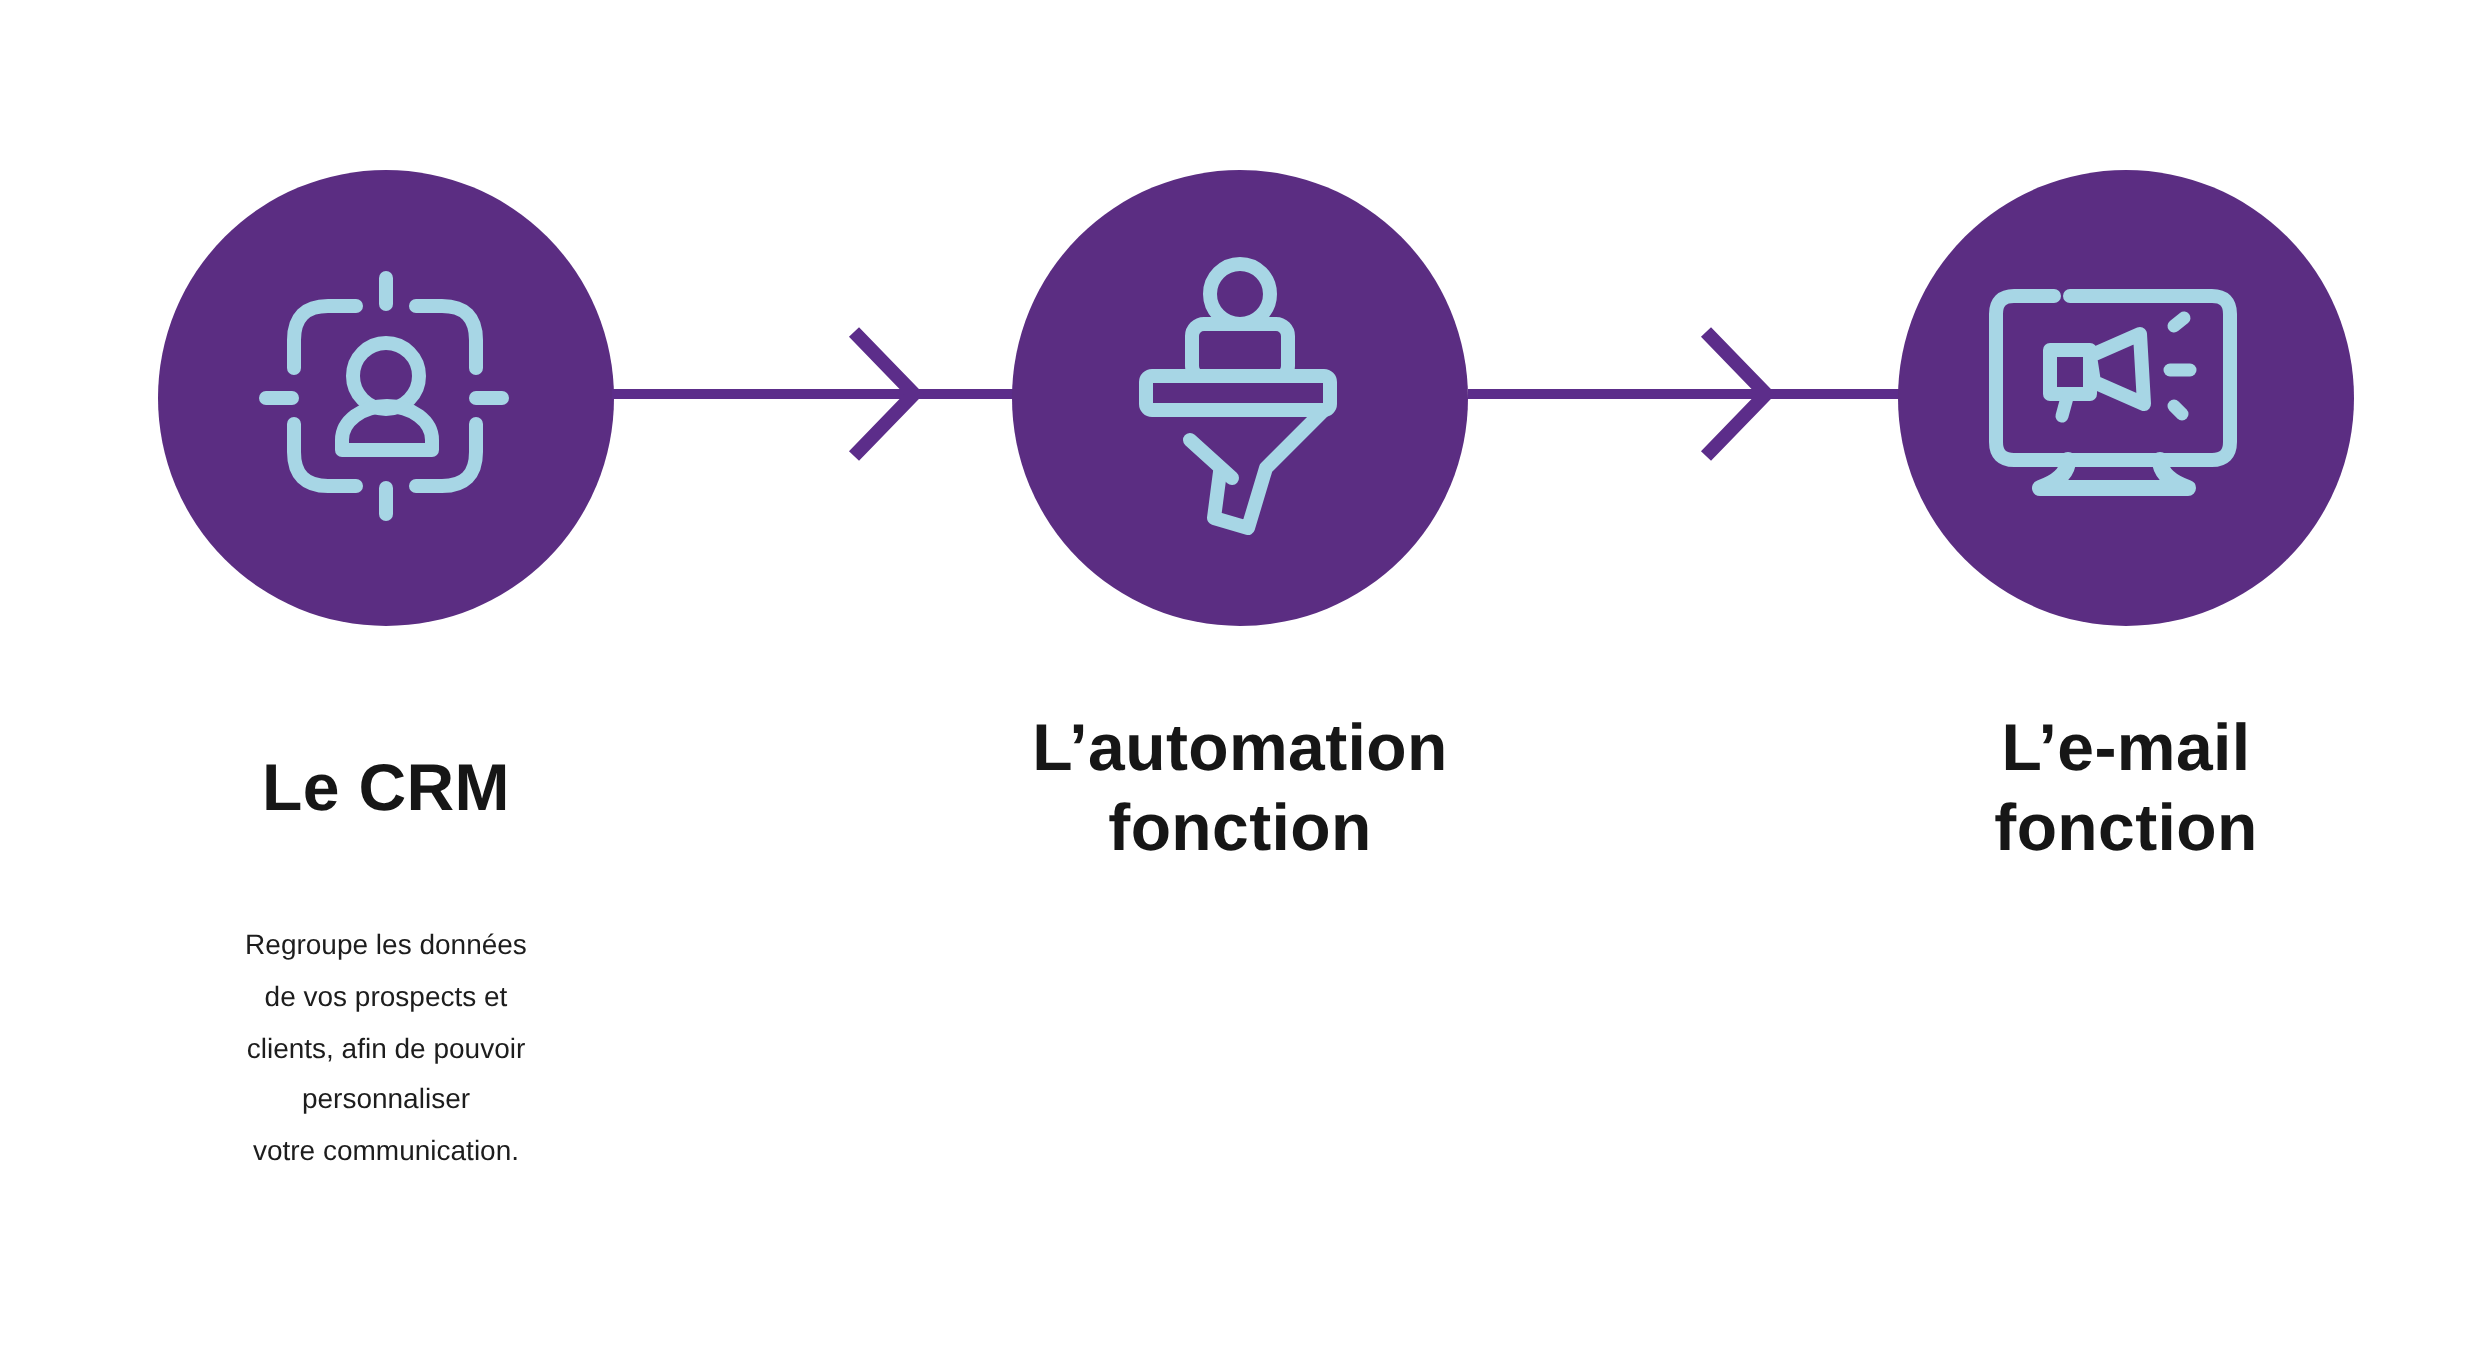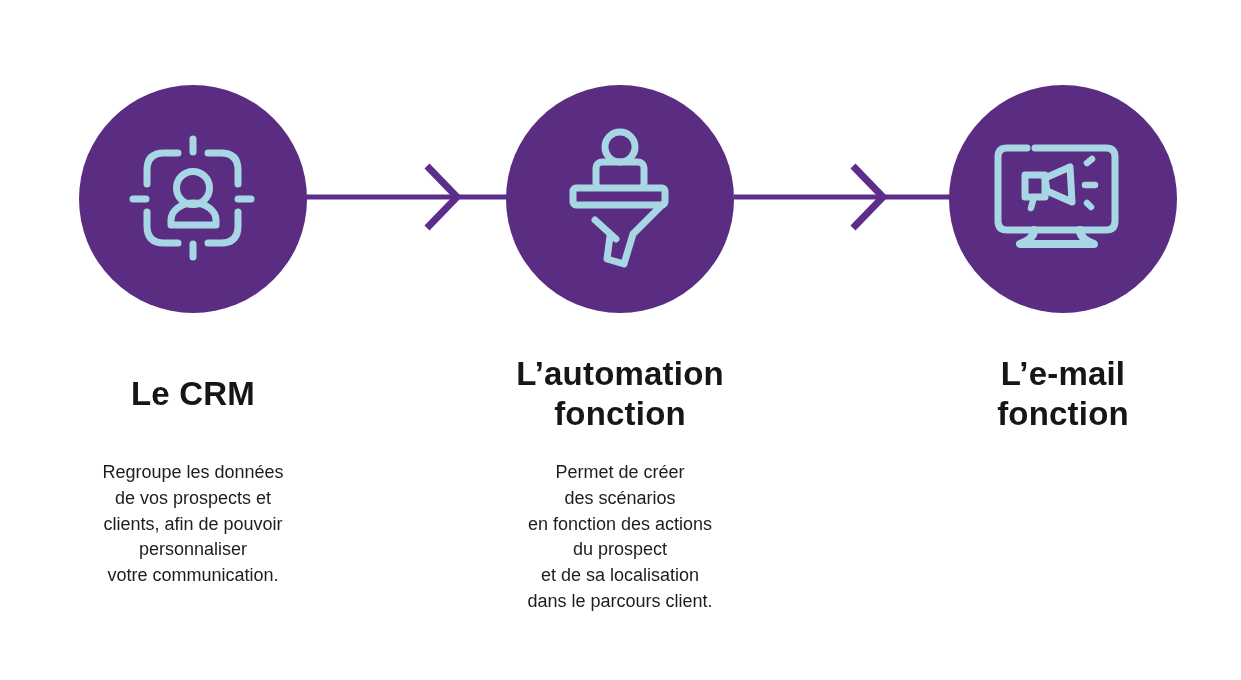--- a/index.html
+++ b/index.html
@@ -29,21 +29,21 @@
   .title {
     position:absolute; top:352px; left:0; width:320px; height:84px; margin:0;
     display:flex; align-items:center; justify-content:center;
     text-align:center; white-space:pre-line;
     font-size:33px; line-height:40px; font-weight:800;
     color:var(--title,#161616); letter-spacing:.2px;
   }
   .desc {
     position:absolute; top:460px; left:10px; width:300px; margin:0;
     text-align:center; white-space:pre-line;
-    font-size:18px; line-height:25.8px; font-weight:400;
+    font-size:14px; line-height:25.8px; font-weight:400;
     color:var(--body,#1d1d1d);
   }
   .arrow { position:absolute; top:155px; height:84px; }
   .arrow-1 { left:300px; width:215px; }
   .arrow-2 { left:730px; width:228px; }
   .arrow line { stroke:var(--arrow,#5c2d8a); stroke-width:5; }
   .arrow polyline { stroke:var(--arrow,#5c2d8a); stroke-width:7; fill:none; stroke-linejoin:miter; }
 </style>
 </head>
 <body>
@@ -83,26 +83,20 @@
       <svg class="icon" viewBox="0 0 228 228" aria-hidden="true">
         <circle cx="114" cy="62" r="15"></circle>
         <rect x="90" y="77" width="48" height="27" rx="6"></rect>
         <rect class="fill-bg" x="67" y="103" width="92" height="17" rx="3"></rect>
         <path d="M156,120 L127,149 L118,179 L101,174 L104,151"></path>
         <path d="M89,135 L110,154"></path>
       </svg>
     </div>
     <h2 class="title">L’automation
 fonction</h2>
-    <p class="desc">Permet de créer
-des scénarios
-en fonction des actions
-du prospect
-et de sa localisation
-dans le parcours client.</p>
   </section>
 
   <svg class="arrow arrow-2" viewBox="0 0 228 84" aria-hidden="true">
     <line x1="4" y1="42" x2="224" y2="42"></line>
     <polyline points="123,11 153,42 123,73"></polyline>
   </svg>
 
   <section class="step step-3">
     <div class="circle">
       <svg class="icon" viewBox="0 0 228 228" aria-hidden="true">

